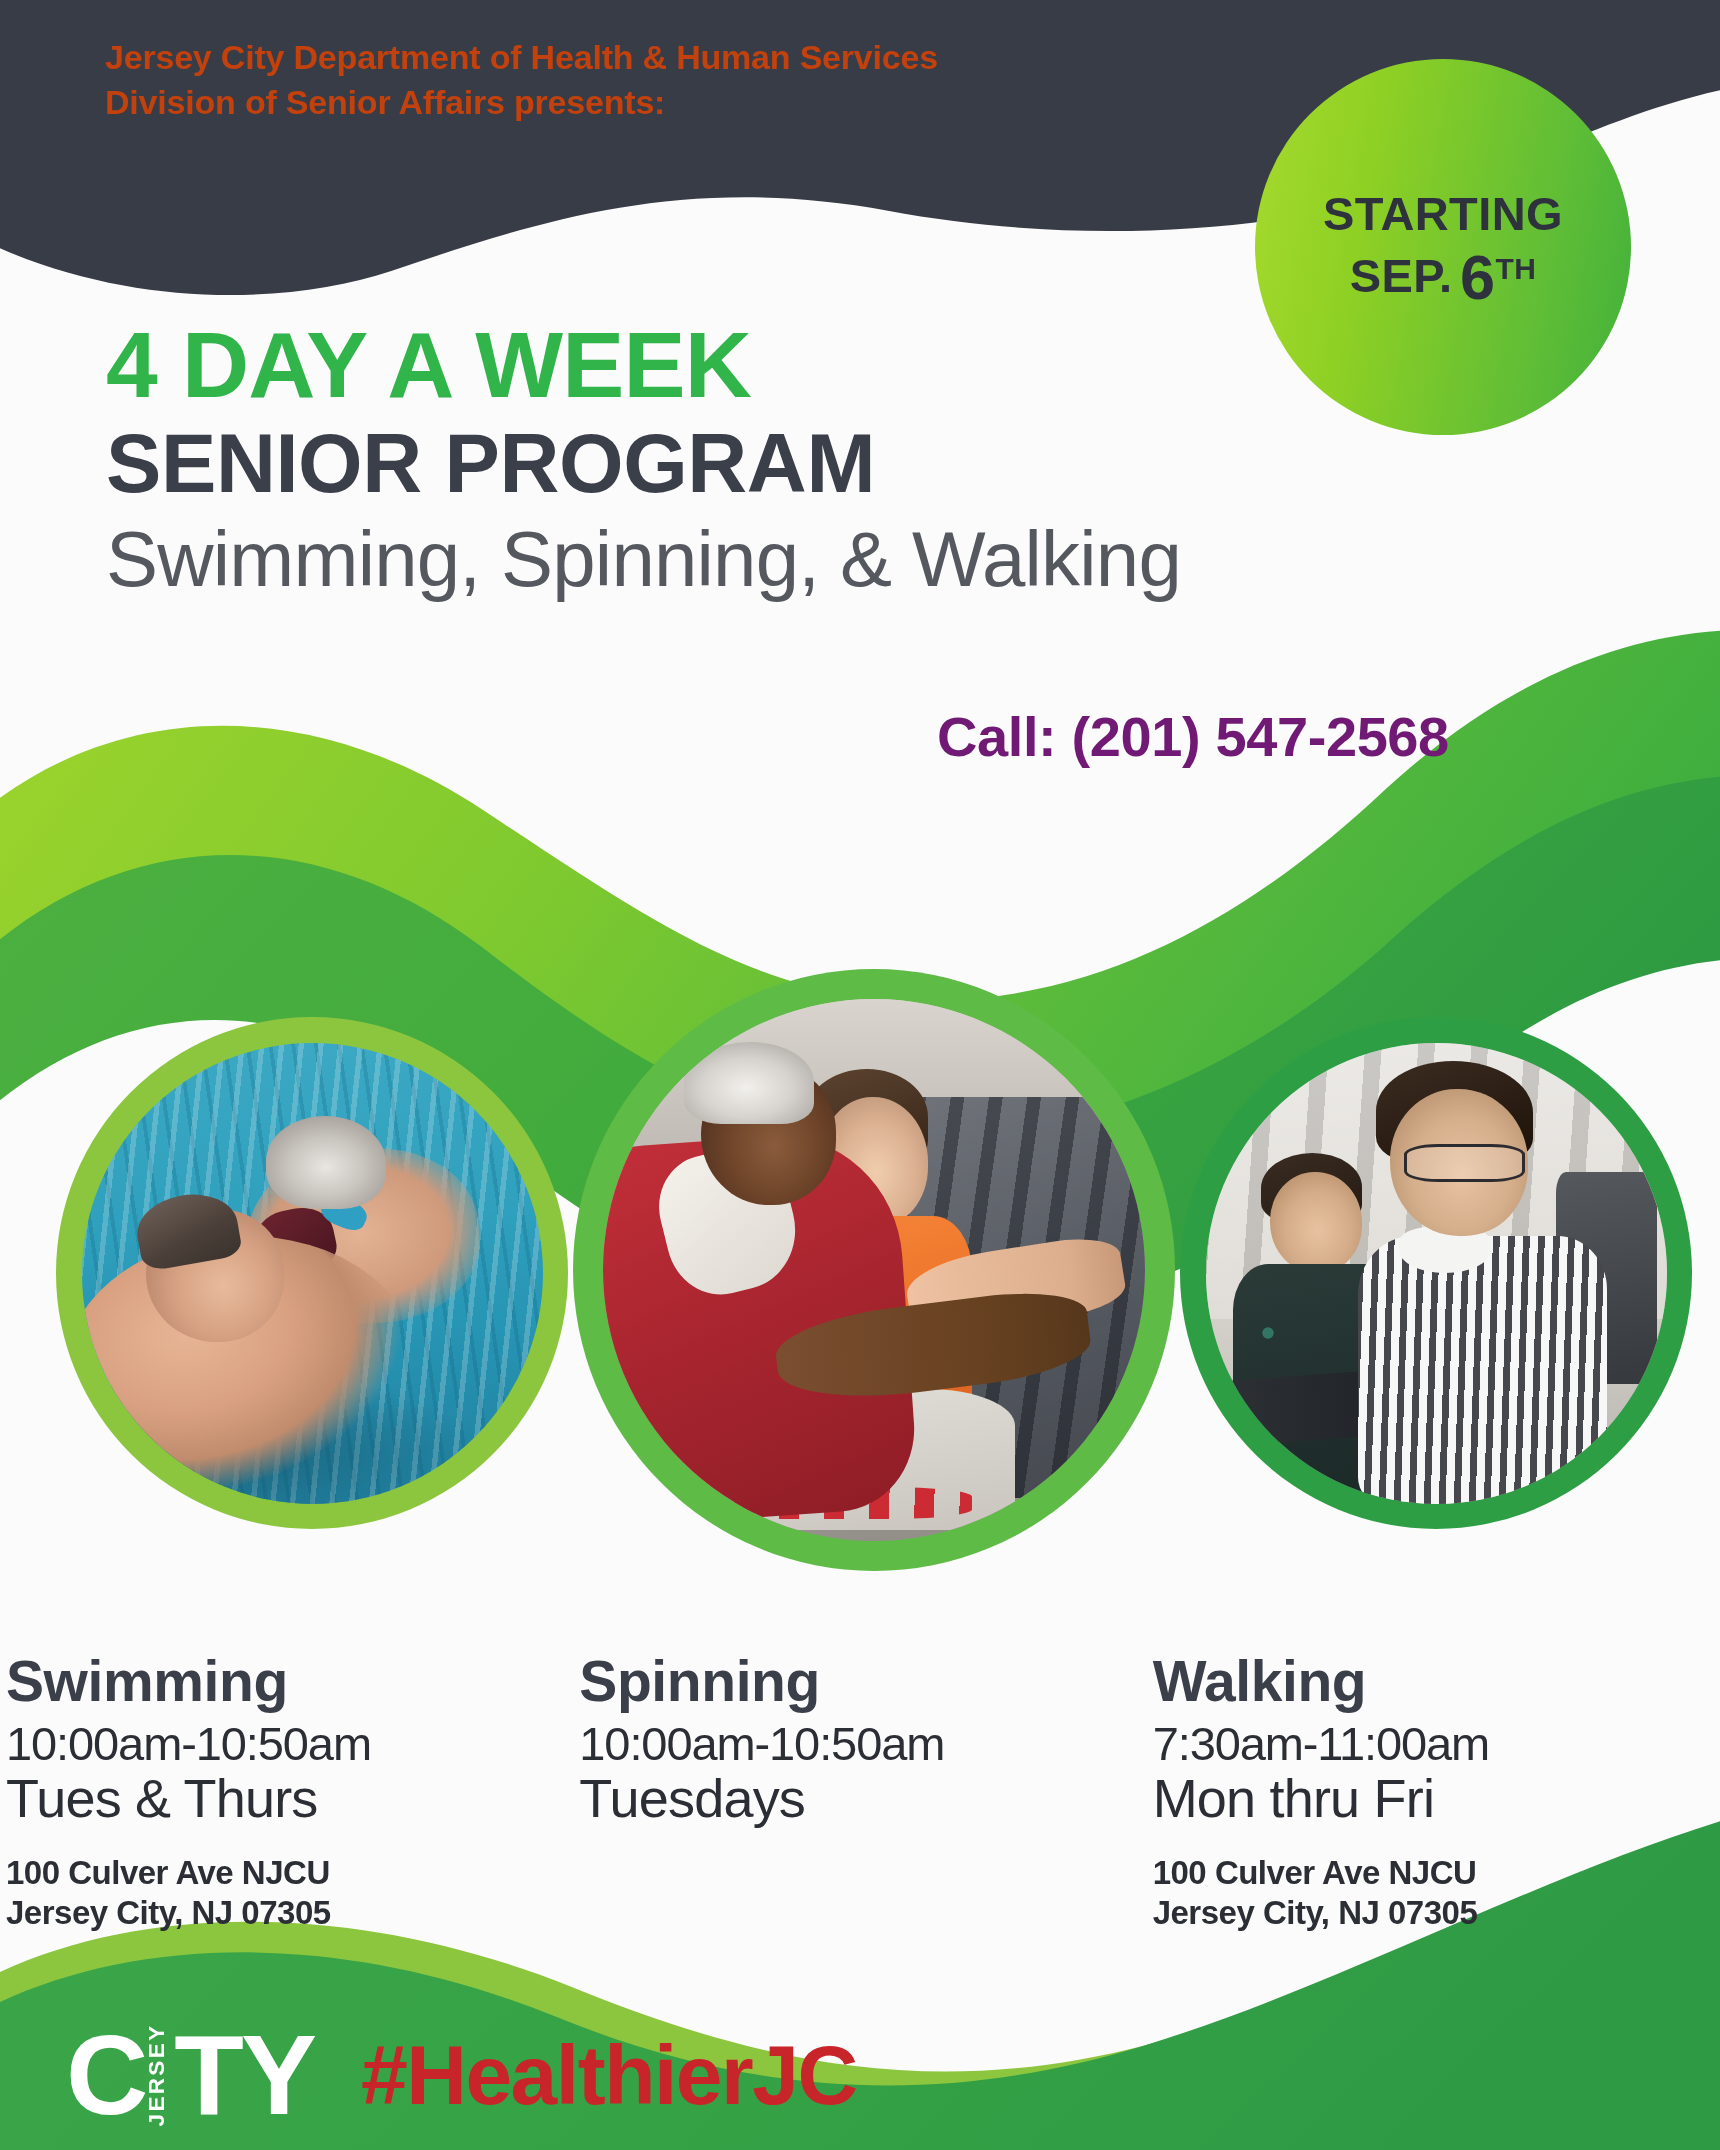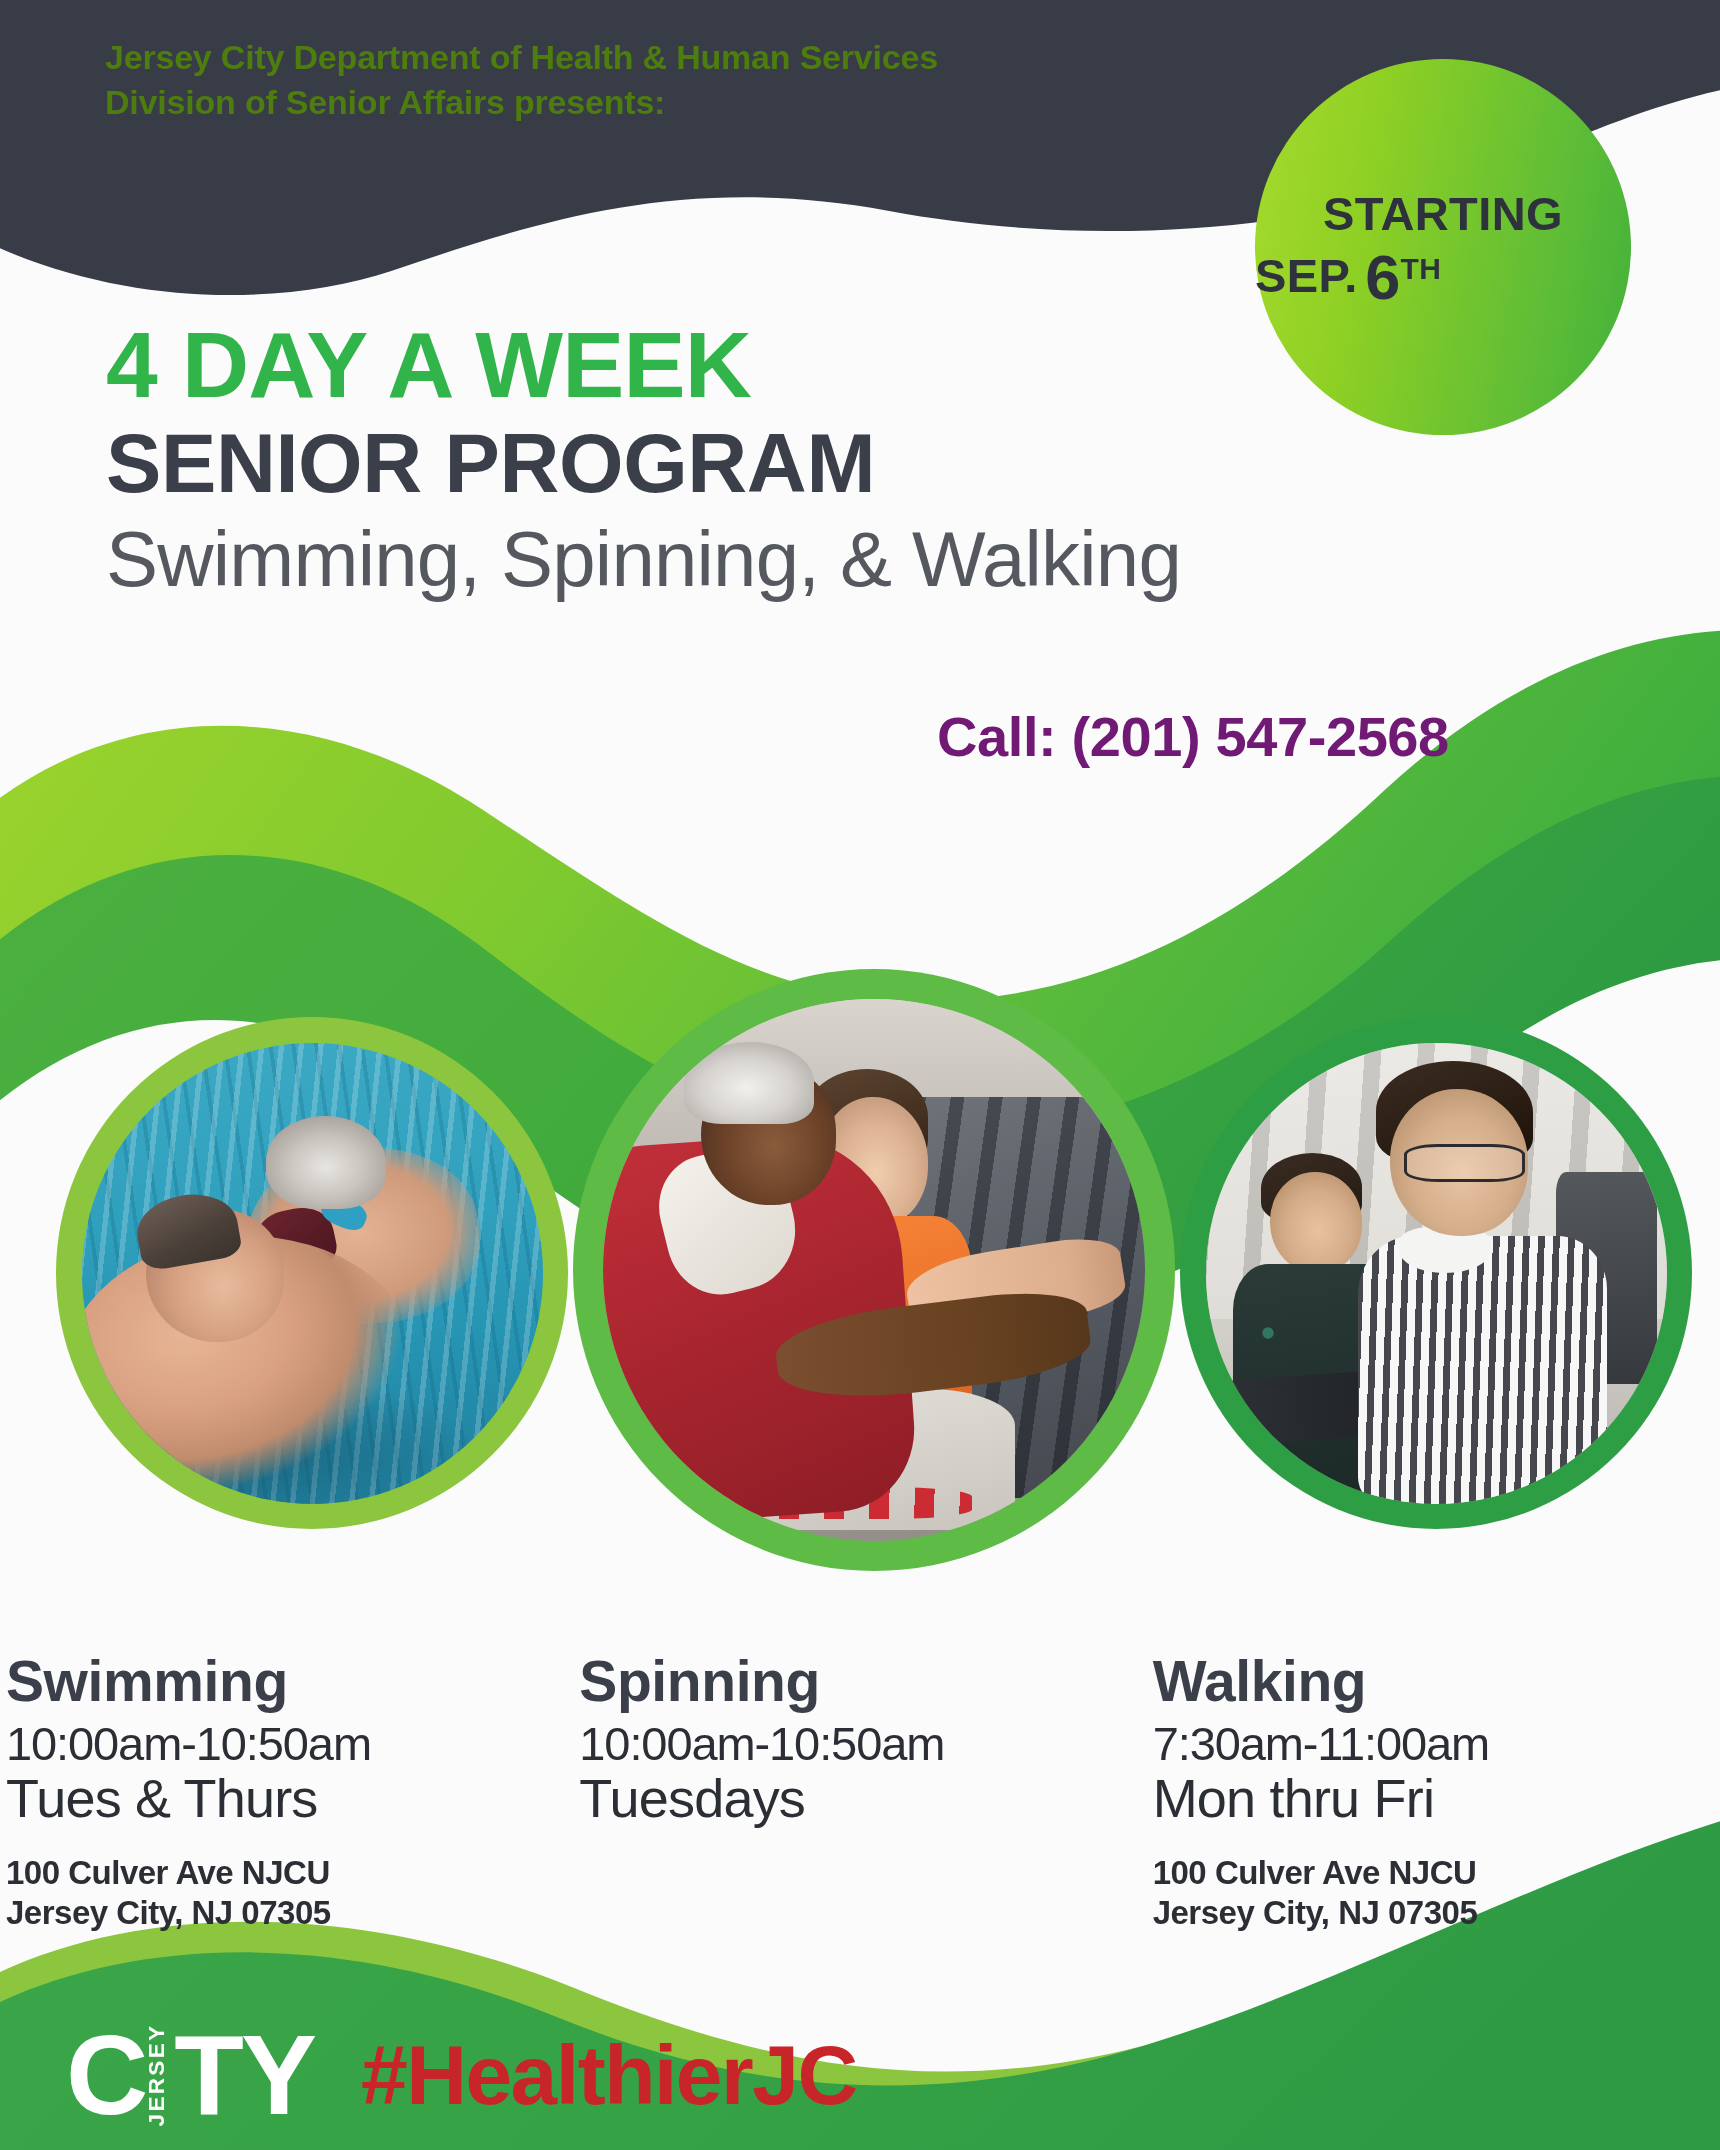--- a/index.html
+++ b/index.html
@@ -9,37 +9,37 @@
     width:1720px;height:2151px;
     background:#fbfbfb;
     overflow:hidden;
   }
   .layer{position:absolute;left:0;top:0;width:1720px;height:2151px;}
   svg.layer{pointer-events:none;}
 
   
   #dept-block{
     position:absolute;left:105px;top:35px;z-index:30;
-    color:#4d7c0f;
+    color:#c2410c;
     font-family:"Liberation Sans", sans-serif;
     font-weight:600;
     font-size:34px;
     line-height:1.32;
     letter-spacing:-0.2px;
   }
   #dept-block div{white-space:nowrap;}
 
   
   #start-badge{
     position:absolute;z-index:40;
     left:1255px;top:59px;width:376px;height:376px;
     border-radius:50%;
     background:linear-gradient(100deg,#a6da2e 0%,#8fd024 30%,#5fbd36 75%,#41b13b 100%);
     display:flex;flex-direction:column;
-    justify-content:center;
+    align-items:center;justify-content:center;
     color:#2e323c;
     text-align:center;
   }
   #start-badge .l1{
     font-size:47px;font-weight:bold;letter-spacing:0.4px;line-height:1.0;
     font-family:"Liberation Sans", sans-serif;
   }
   #start-badge .l2{
     font-size:47px;font-weight:bold;letter-spacing:0.4px;line-height:1.0;
     margin-top:15px;display:flex;align-items:flex-start;

